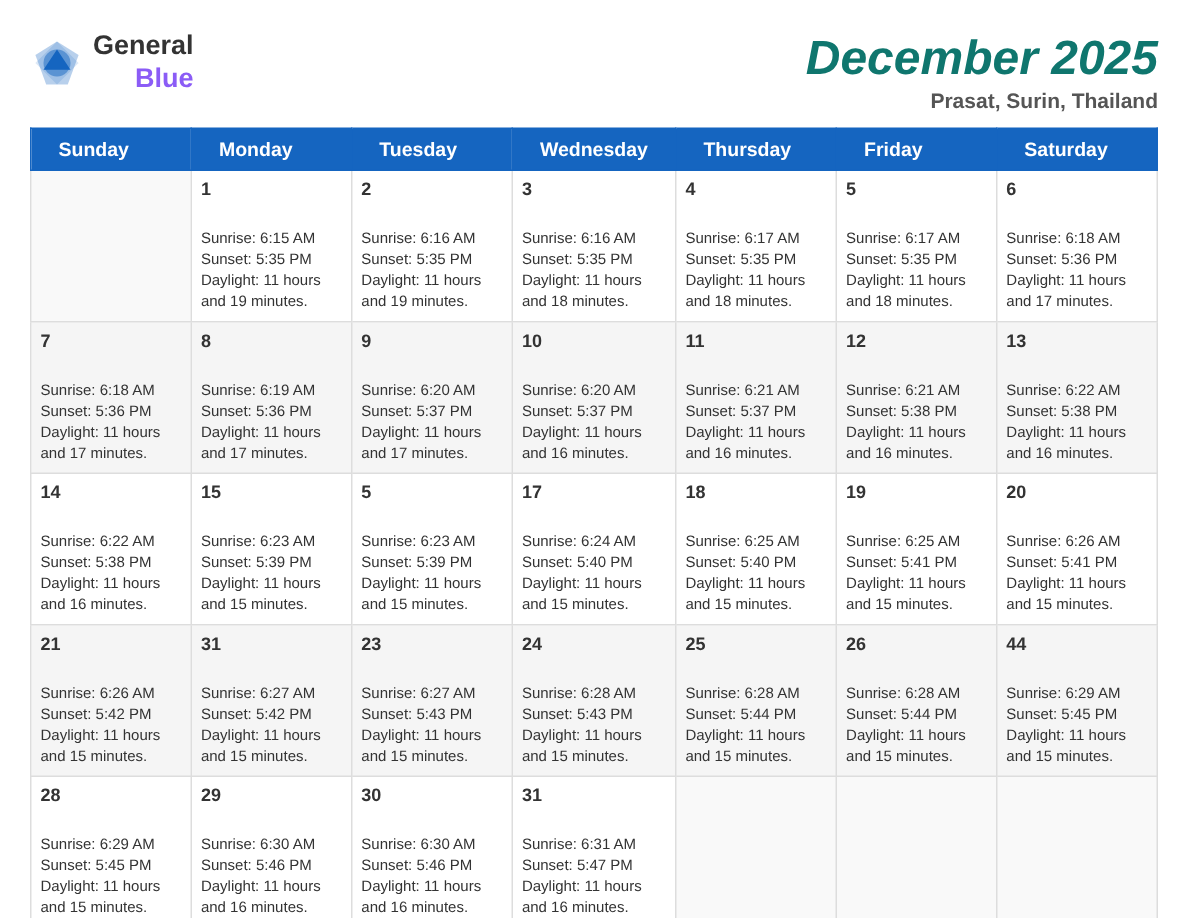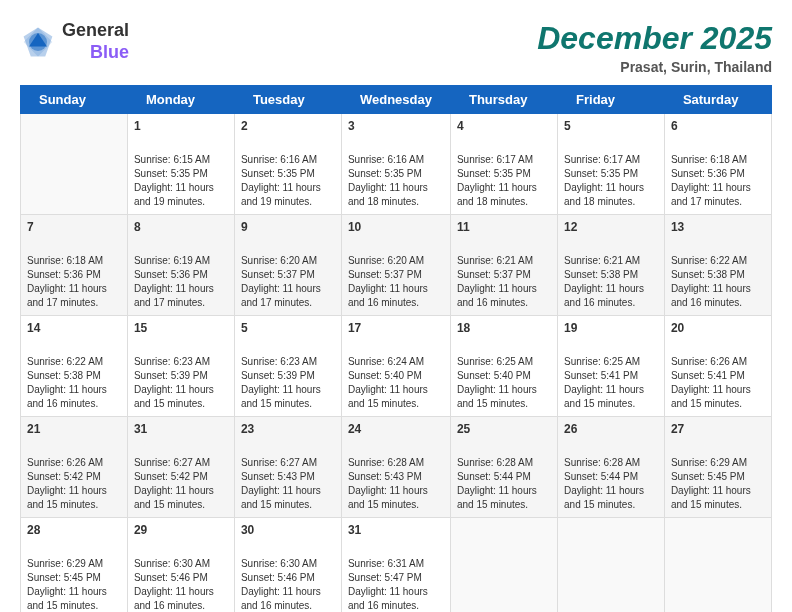--- a/index.html
+++ b/index.html
@@ -235,21 +235,21 @@
         </td>
         <td>
           <span class="day-number">25</span>
           <div class="day-info">Sunrise: 6:28 AM<br>Sunset: 5:44 PM<br>Daylight: 11 hours and 15 minutes.</div>
         </td>
         <td>
           <span class="day-number">26</span>
           <div class="day-info">Sunrise: 6:28 AM<br>Sunset: 5:44 PM<br>Daylight: 11 hours and 15 minutes.</div>
         </td>
         <td>
-          <span class="day-number">27</span>
+          <span class="day-number">44</span>
           <div class="day-info">Sunrise: 6:29 AM<br>Sunset: 5:45 PM<br>Daylight: 11 hours and 15 minutes.</div>
         </td>
       </tr>
       <tr>
         <td>
           <span class="day-number">28</span>
           <div class="day-info">Sunrise: 6:29 AM<br>Sunset: 5:45 PM<br>Daylight: 11 hours and 15 minutes.</div>
         </td>
         <td>
           <span class="day-number">29</span>

